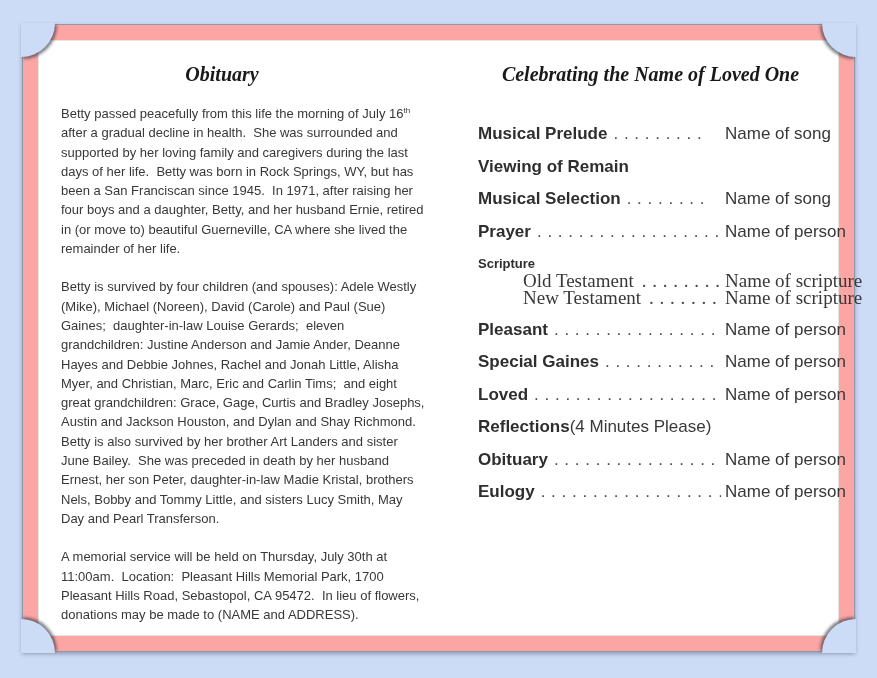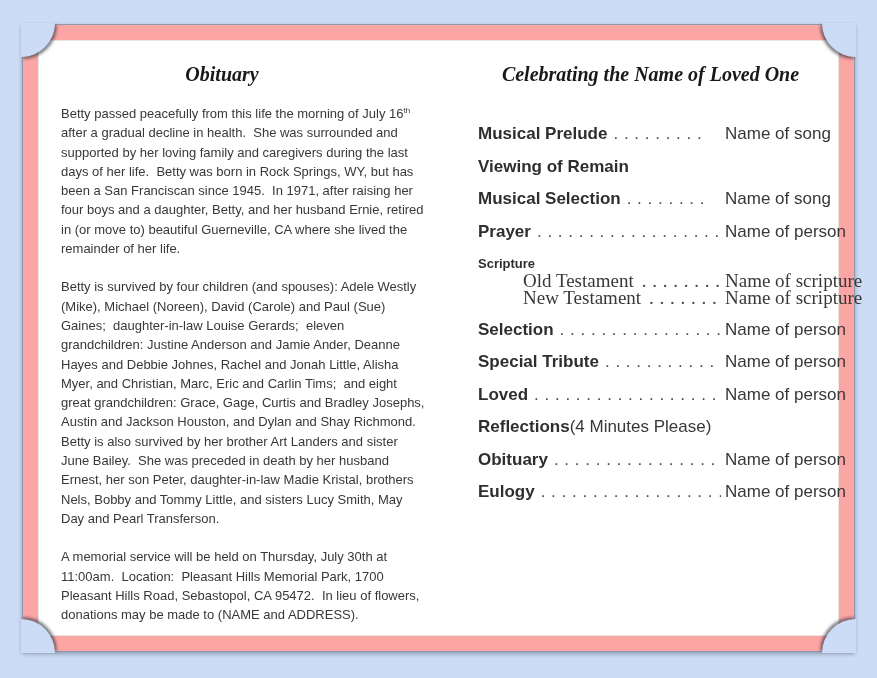--- a/index.html
+++ b/index.html
@@ -160,27 +160,27 @@
           <span class="val">Name of scripture</span>
         </div>
         <div class="sub-row">
           <span class="lbl">New Testament</span>
           <span class="dots">. . . . . . . . . . . . . . .</span>
           <span class="val">Name of scripture</span>
         </div>
       </div>
 
       <div class="prog-row">
-        <span class="lbl">Selection</span>
+        <span class="lbl">Pleasant</span>
         <span class="dots">. . . . . . . . . . . . . . . . . . . . . . . . . . . .</span>
         <span class="val">Name of person</span>
       </div>
 
       <div class="prog-row">
-        <span class="lbl">Special Tribute</span>
+        <span class="lbl">Special Gaines</span>
         <span class="dots">. . . . . . . . . . . . . . .  . . . . . . . .</span>
         <span class="val">Name of person</span>
       </div>
 
       <div class="prog-row">
         <span class="lbl">Loved</span>
         <span class="dots">. . . . . . . . . . . . . . . . . . .. . . . . . . . .</span>
         <span class="val">Name of person</span>
       </div>
 

